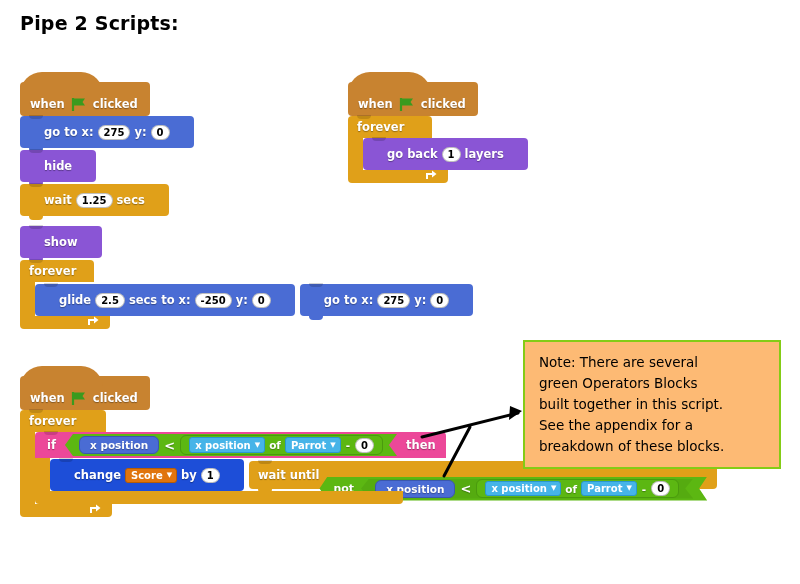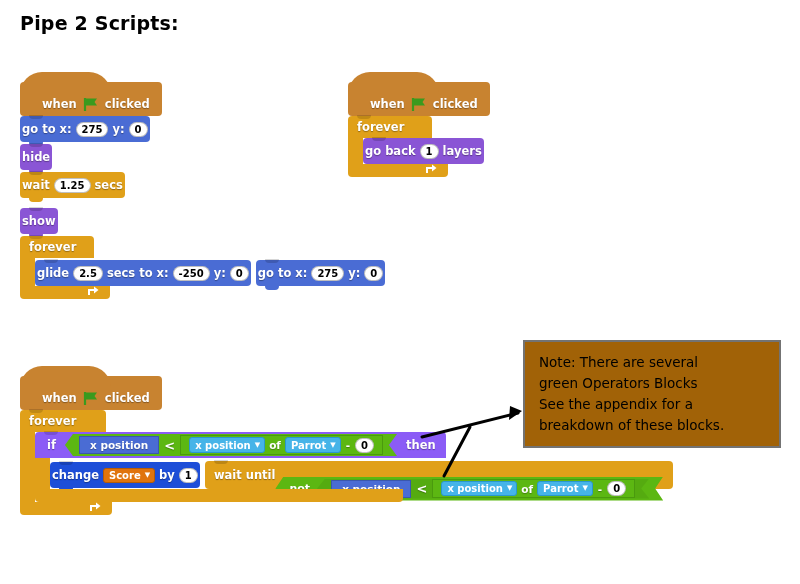--- a/index.html
+++ b/index.html
@@ -21,22 +21,22 @@
 
   
   .script { position: absolute; }
 
   .blk {
     position: relative;
     display: inline-flex; align-items: center;
     color: #fff;
     font-family: "DejaVu Sans", sans-serif;
     font-size: 11.5px; font-weight: bold;
-    padding: 0 2px;
-    height: 26px;
+    padding: 0 24px;
+    height: 32px;
     border-radius: 4px;
     white-space: nowrap;
     text-shadow: 0 1px 1px rgba(0,0,0,.35);
   }
   .blk > span { margin-right: 4px; }
   .blk > span:last-child { margin-right: 0; }
 
   
   .stack::before {
     content: ""; position: absolute; left: 9px; top: -1px;
@@ -53,21 +53,21 @@
 
   .c-motion   { background:#4a6cd4; }
   .c-looks    { background:#8a55d5; }
   .c-control  { background:#e0a019; }
   .c-data     { background:#1d4ed8; }
 
   
   .hat {
     position: relative; display:inline-flex; align-items:flex-end;
     background: #c88330;
-    height: 34px; padding: 0 12px 3px 22px;
+    height: 34px; padding: 0 12px 3px 10px;
     border-radius: 4px;
     color:#fff; font-size:11.5px; font-weight:bold;
     text-shadow: 0 1px 1px rgba(0,0,0,.35);
     justify-content: center;
   }
   .hat .hat-top {
     position:absolute; left:0; top:-10px; width:64%; height:22px;
     background:#c88330;
     border-radius: 34px 34px 0 0;
   }
@@ -80,21 +80,21 @@
   .flag {
     position: relative; z-index:2;
     display:inline-block; width:16px; height:15px; margin:0 6px 1px 6px;
   }
   .flag svg { display:block; }
 
   
   .oval {
     display:inline-flex; align-items:center; justify-content:center;
     height:18px; padding:0 10px;
-    border-radius: 0;
+    border-radius: 6px;
     font-size:10.5px; font-weight:bold; color:#fff;
     text-shadow: 0 1px 1px rgba(0,0,0,.3);
     white-space:nowrap;
   }
   .oval.motion { background:#4a6cd4; border:1px solid #3a57ad; }
 
   
   .num {
     display:inline-flex; align-items:center; justify-content:center;
     min-width: 16px; height: 15px; padding: 0 5px;
@@ -153,21 +153,21 @@
   .cblk-foot .loop-arrow {
     position:absolute; right:auto; top:-1px;
     color:#fff; font-size:12px; line-height:13px; font-weight:bold;
   }
   .cblk-body { display:flex; }
   .cblk-inner { padding-top:0; }
 
   
   .note {
     position:absolute;
-    border:2px solid #737373; background:#a16207;
+    border:2px solid #84cc16; background:#fdba74;
     padding:10px 14px;
     font-family: "DejaVu Sans", sans-serif;
     font-size:13.5px; color:#000; line-height:21px;
   }
   .note div { white-space:nowrap; }
 
   .arrowsvg { position:absolute; }
 </style>
 </head>
 <body>
@@ -304,21 +304,21 @@
     
     <div class="cblk">
       <div class="cblk-head c-control" style="background:#e0a019; min-width:86px;">
         <span>forever</span>
       </div>
       <div class="cblk-body">
         <div class="cblk-arm"></div>
         <div class="cblk-inner">
 
           <div class="cblk">
-            <div class="cblk-head c-control" style="background:#8b5cf6; height:26px; padding:0 10px 0 12px;">
+            <div class="cblk-head c-control" style="background:#ec4899; height:26px; padding:0 10px 0 12px;">
               <span style="margin-right:9px;">if</span>
               <span class="hex">
                 <span class="oval motion">x position</span>
                 <span style="font-size:13px;">&lt;</span>
                 <span class="oval" style="background:#5cb712; border:1px solid #4a9a0e; height:20px; padding:0 8px;">
                   <span class="ddown sensing" style="height:16px;">
                     <span>x position</span>
                     <span class="arr">▼</span>
                   </span>
                   <span style="margin:0 4px; color:#fff;">of</span>
@@ -390,17 +390,18 @@
 
   <svg class="arrowsvg" style="left:418px; top:404px;" width="110" height="100">
     <path d="M4,33 L100,9" stroke="#000" stroke-width="3" fill="none" stroke-linecap="round"></path>
     <path d="M92,2 L104,7 L91,16 Z" fill="#000"></path>
     <path d="M26,72 L52,23" stroke="#000" stroke-width="3" fill="none" stroke-linecap="round"></path>
   </svg>
 
   <div class="note" style="left:523px; top:340px; width:258px;">
     <div>Note: There are several</div>
     <div>green Operators Blocks</div>
+    <div>built together in this script.</div>
     <div>See the appendix for a</div>
     <div>breakdown of these blocks.</div>
   </div>
 
 </div>
 
 </body></html>

